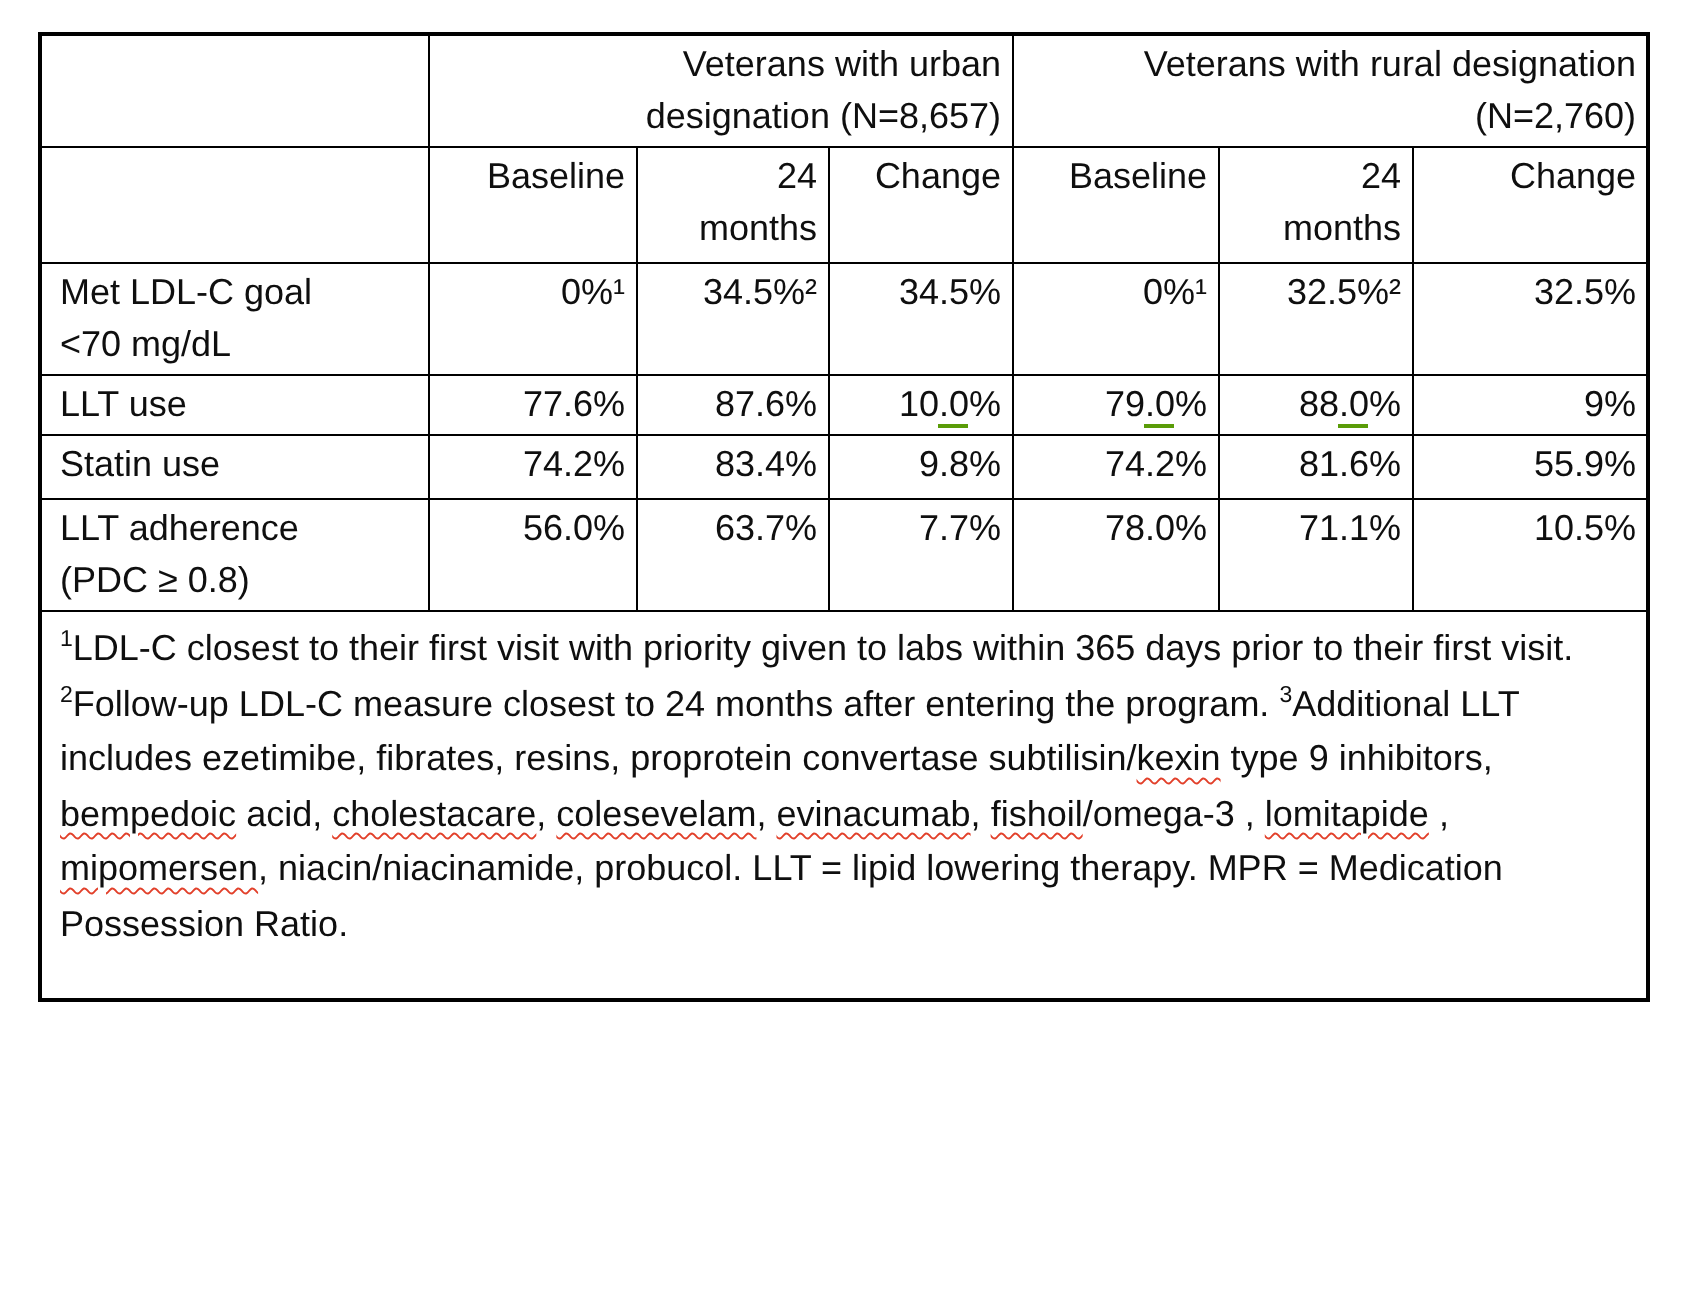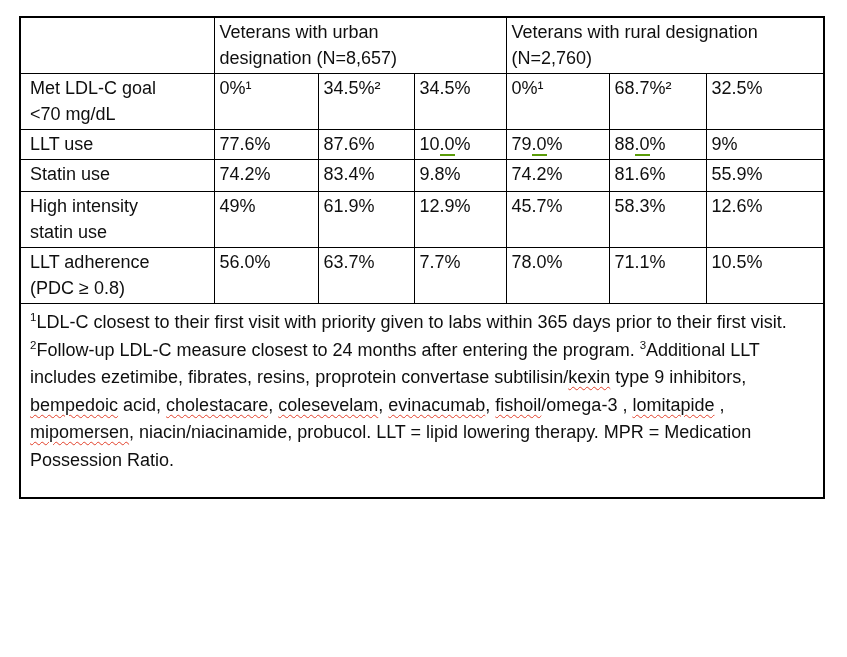--- a/index.html
+++ b/index.html
@@ -22,21 +22,21 @@
   table.results, table.results td {
     border:1.5px solid #000000;
   }
   table.results { border-width:2px; }
   td {
     vertical-align:top;
     white-space:pre-line;
     padding:1px 5px 2px 5px;
   }
   td.lbl { text-align:left; padding-left:9px;margin-left:20px; }
-  td.val, td.hdr { text-align:left; }
+  td.val, td.hdr { text-align:right; }
   .gmark {
     display:inline-block;
     line-height:1.05;
     border-bottom:2.5px solid #5a9c08;
   }
   .gmark:empty { display:none; }
   .squiggle {
     text-decoration-line:underline;
     text-decoration-style:wavy;
     text-decoration-color:#e2402a;
@@ -72,29 +72,40 @@
 
     <tbody>
         <tr style="height:53px">
       <td class="lbl"></td>
       <td class="hdr" colspan="3">Veterans with urban
 designation (N=8,657)</td>
       <td class="hdr" colspan="3">Veterans with rural designation
 (N=2,760)</td>
     </tr>
 
+    <tr style="height:58px">
+      <td class="lbl"></td>
+      <td class="hdr">Baseline</td>
+      <td class="hdr">24
+months</td>
+      <td class="hdr">Change</td>
+      <td class="hdr">Baseline</td>
+      <td class="hdr">24
+months</td>
+      <td class="hdr">Change</td>
+    </tr>
 
     <tr style="height:52px">
       <td class="lbl">Met LDL-C goal
 &lt;70 mg/dL</td>
       <td class="val"><span>0%¹</span></td>
       <td class="val"><span>34.5%²</span></td>
       <td class="val"><span>34.5%</span></td>
       <td class="val"><span>0%¹</span></td>
-      <td class="val"><span>68.7%²</span></td>
+      <td class="val"><span>32.5%²</span></td>
       <td class="val"><span>32.5%</span></td>
     </tr>
 
 
     <tr style="height:30px">
       <td class="lbl">LLT use</td>
       <td class="val"><span>77.6%</span></td>
       <td class="val"><span>87.6%</span></td>
       <td class="val"><span>10</span><span class="gmark">.0</span><span>%</span></td>
       <td class="val"><span>79</span><span class="gmark">.0</span><span>%</span></td>
@@ -106,30 +117,20 @@
       <td class="lbl">Statin use</td>
       <td class="val"><span>74.2%</span></td>
       <td class="val"><span>83.4%</span></td>
       <td class="val"><span>9.8%</span></td>
       <td class="val"><span>74.2%</span></td>
       <td class="val"><span>81.6%</span></td>
       <td class="val"><span>55.9%</span></td>
     </tr>
 
 
-    <tr style="height:55px">
-      <td class="lbl">High intensity
-statin use</td>
-      <td class="val"><span>49%</span></td>
-      <td class="val"><span>61.9%</span></td>
-      <td class="val"><span>12.9%</span></td>
-      <td class="val"><span>45.7%</span></td>
-      <td class="val"><span>58.3%</span></td>
-      <td class="val"><span>12.6%</span></td>
-    </tr>
 
     <tr style="height:52px">
       <td class="lbl">LLT adherence
 (PDC ≥ 0.8)</td>
       <td class="val"><span>56.0%</span></td>
       <td class="val"><span>63.7%</span></td>
       <td class="val"><span>7.7%</span></td>
       <td class="val"><span>78.0%</span></td>
       <td class="val"><span>71.1%</span></td>
       <td class="val"><span>10.5%</span></td>

